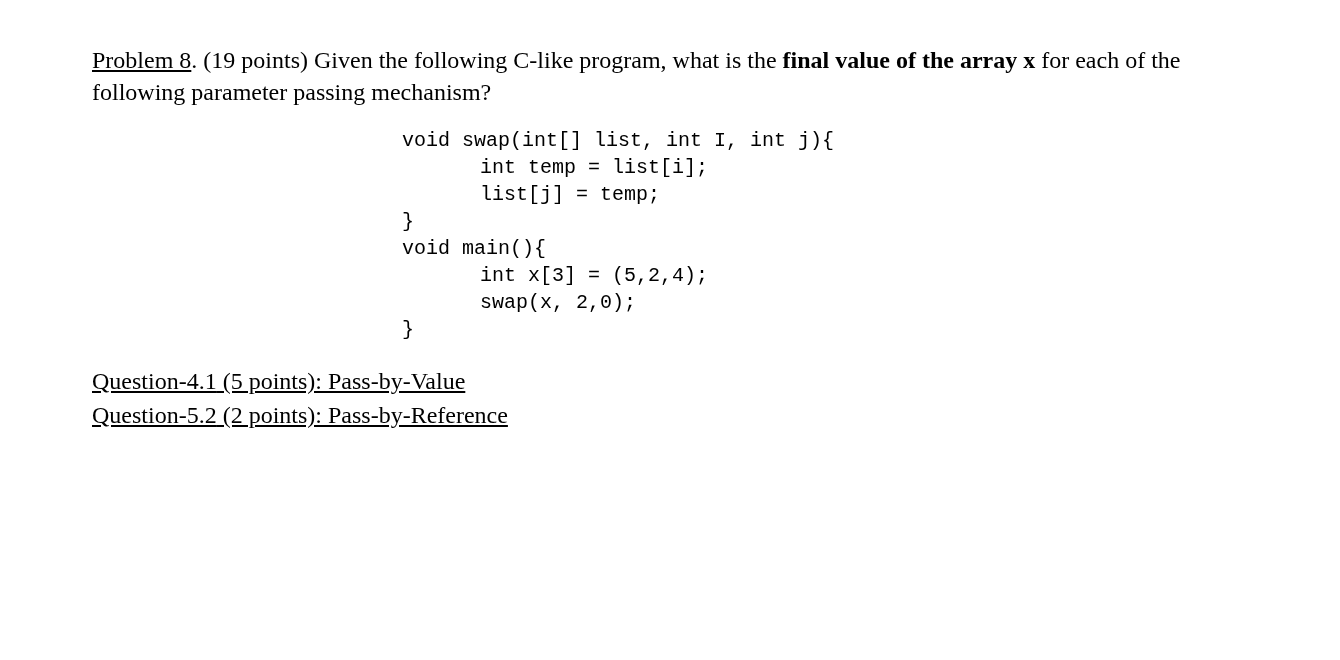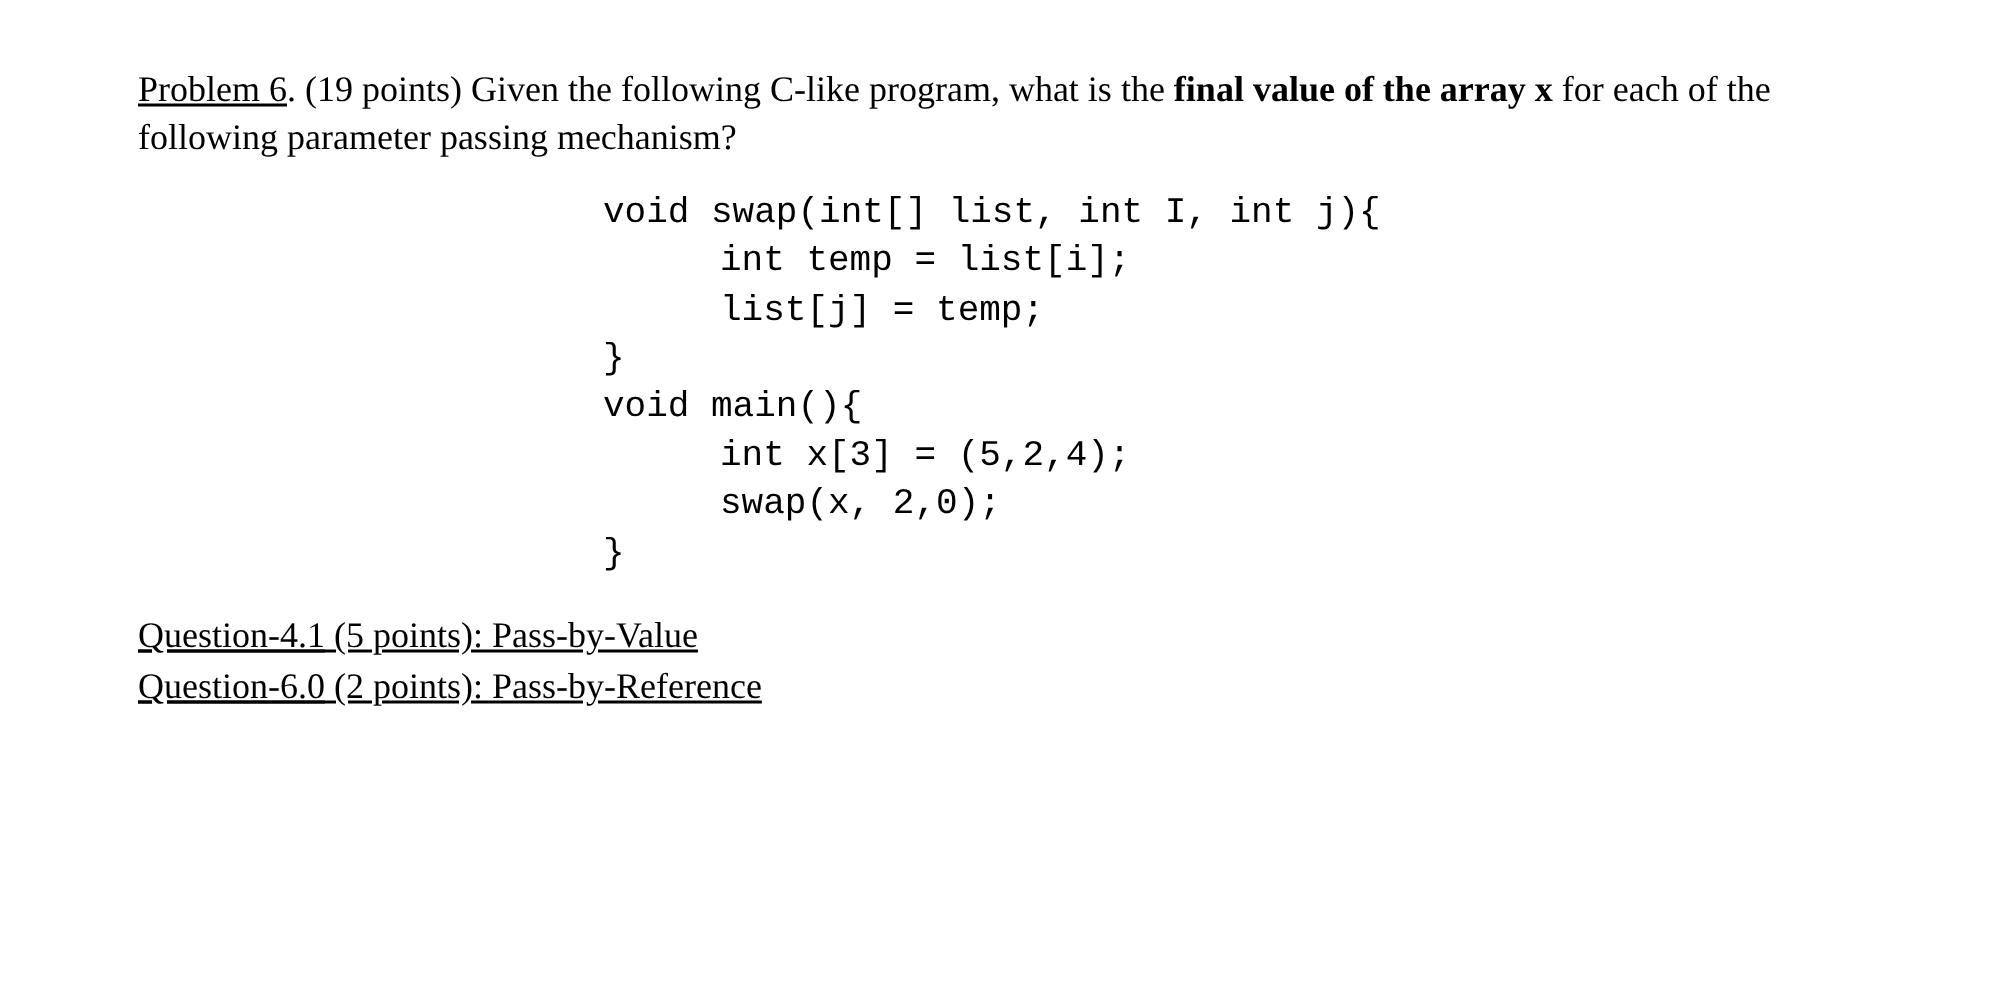--- a/index.html
+++ b/index.html
@@ -21,53 +21,53 @@
       margin-bottom: 4px;
     }
     .underline {
       text-decoration: underline;
     }
     .bold {
       font-weight: bold;
     }
     .code-block {
       font-family: "Courier New", Courier, monospace;
-      font-size: 24px;
+      font-size: 20px;
       margin: 18px 0 22px 310px;
       line-height: 1.35;
     }
     .code-indent {
       padding-left: 78px;
     }
     .questions {
       margin-top: 6px;
     }
     .question-line {
       margin-bottom: 2px;
       text-decoration: underline;
     }
   </style>
 </head>
 <body>
 
 <div class="problem-heading">
-  <span class="underline">Problem 6</span><span>. (19 points) </span><span>Given the following C-like program, what is the </span><span class="bold">final value of the array x</span><span> for each of the following parameter passing mechanism?</span>
+  <span class="underline">Problem 8</span><span>. (19 points) </span><span>Given the following C-like program, what is the </span><span class="bold">final value of the array x</span><span> for each of the following parameter passing mechanism?</span>
 </div>
 
 <div class="code-block">
   <div>void swap(int[] list, int I, int j){</div>
   <div class="code-indent">int temp = list[i];</div>
   <div class="code-indent">list[j] = temp;</div>
   <div>}</div>
   <div>void main(){</div>
   <div class="code-indent">int x[3] = (5,2,4);</div>
   <div class="code-indent">swap(x, 2,0);</div>
   <div>}</div>
 </div>
 
 <div class="questions">
   <div class="question-line">
     <span class="underline">Question-4.1</span><span> (5 points): Pass-by-Value</span>
   </div>
   <div class="question-line">
-    <span class="underline">Question-6.0</span><span> (2 points): Pass-by-Reference</span>
+    <span class="underline">Question-5.2</span><span> (2 points): Pass-by-Reference</span>
   </div>
 </div>
 
 </body></html>

